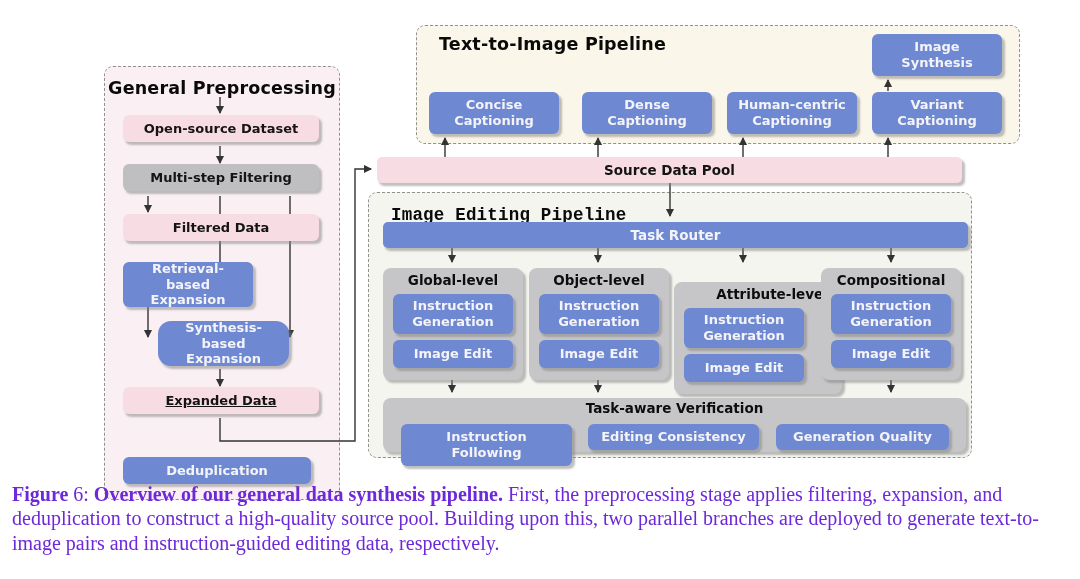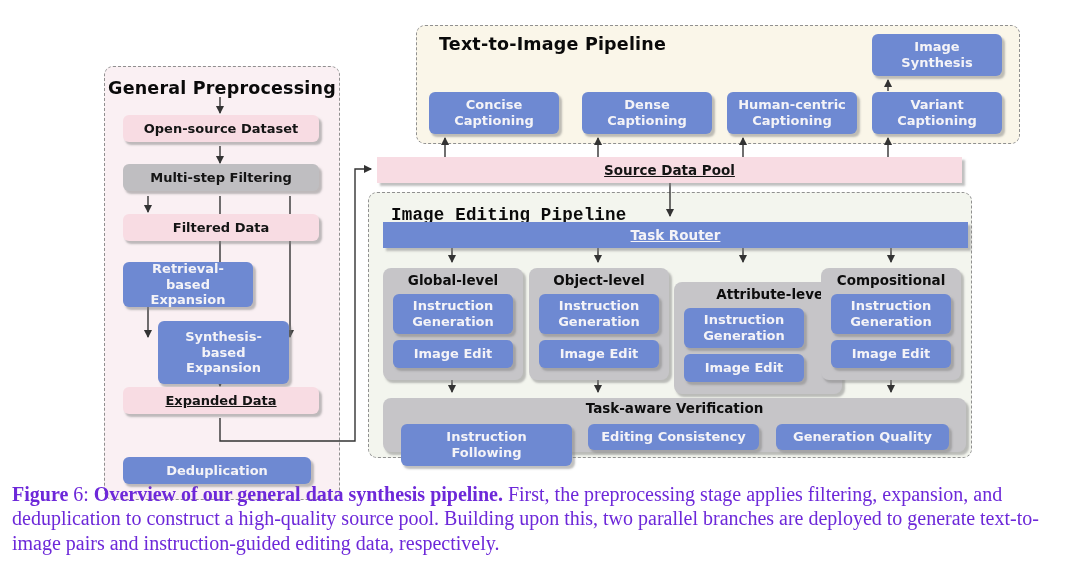--- a/index.html
+++ b/index.html
@@ -11,42 +11,42 @@
   .panel-ie{background:var(--panel_green_bg);}
   .panel-title{position:relative;z-index:10;font-weight:bold;font-size:17.5px;color:#0a0a0a;letter-spacing:.2px;}
   .title-center{text-align:center;padding-top:11px;}
   .title-left{padding:8px 0 0 22px;}
   .node{position:absolute;z-index:10;display:flex;align-items:center;justify-content:center;text-align:center;
         font-weight:bold;font-size:13px;line-height:1.22;border-radius:6px;
         box-shadow:2.5px 3px 2px rgba(130,130,130,.5);box-sizing:border-box;padding:0 10px;}
   .blue{background:var(--blue);color:var(--blue_text);}
   .pink{background:var(--pink);color:#141414;}
   .grayb{background:var(--gray_box);color:#141414;}
-  .wide{border-radius:0;font-size:13.5px;text-decoration:underline;}
+  .wide{border-radius:5px;font-size:13.5px;}
   .colbox{position:absolute;z-index:10;background:var(--gray_container);border-radius:8px;
           box-shadow:2.5px 3px 2px rgba(130,130,130,.5);}
   .colhead{font-weight:bold;font-size:13.5px;color:#0d0d0d;text-align:center;padding-top:4px;}
   .edges{position:absolute;left:0;top:0;z-index:5;pointer-events:none;}
   .edges line,.edges polyline{stroke:var(--arrow);stroke-width:1.4;fill:none;}
   .caption{position:absolute;left:12px;top:482px;width:1050px;
            font-family:"Liberation Serif",serif;font-size:20px;line-height:1.22;color:#6d28d9;}
   .caption .b{font-weight:bold;}
 </style>
 </head>
 <body>
 
 <div class="stage">
 
   <div class="panel panel-pre" style="left:104px;top:22px;width:236px;height:434px;">
     <div class="panel-title title-center">General Preprocessing</div>
     <div class="node pink" style="left:18px;top:48px;width:196px;height:27px;">Open-source Dataset</div>
     <div class="node grayb" style="left:18px;top:97px;width:196px;height:27px;">Multi-step Filtering</div>
     <div class="node pink" style="left:18px;top:147px;width:196px;height:27px;">Filtered Data</div>
     <div class="node blue" style="left:18px;top:195px;width:130px;height:45px;">Retrieval-based Expansion</div>
-    <div class="node blue" style="left:53px;top:254px;width:131px;height:63px;">Synthesis-based Expansion</div>
+    <div class="node blue" style="left:53px;top:254px;width:131px;height:45px;border-radius:13px;">Synthesis-based Expansion</div>
     <div class="node pink" style="left:18px;top:320px;width:196px;height:27px;text-decoration:underline;">Expanded Data</div>
     <div class="node blue" style="left:18px;top:390px;width:188px;height:27px;">Deduplication</div>
   </div>
 
   <div class="panel panel-t2i" style="left:368px;top:25px;width:604px;height:119px;">
     <div class="panel-title title-left">Text-to-Image Pipeline</div>
     <div class="node blue" style="left:12px;top:66px;width:130px;height:42px;">Concise Captioning</div>
     <div class="node blue" style="left:165px;top:66px;width:130px;height:42px;">Dense Captioning</div>
     <div class="node blue" style="left:310px;top:66px;width:130px;height:42px;">Human-centric Captioning</div>
     <div class="node blue" style="left:455px;top:66px;width:130px;height:42px;">Variant Captioning</div>

